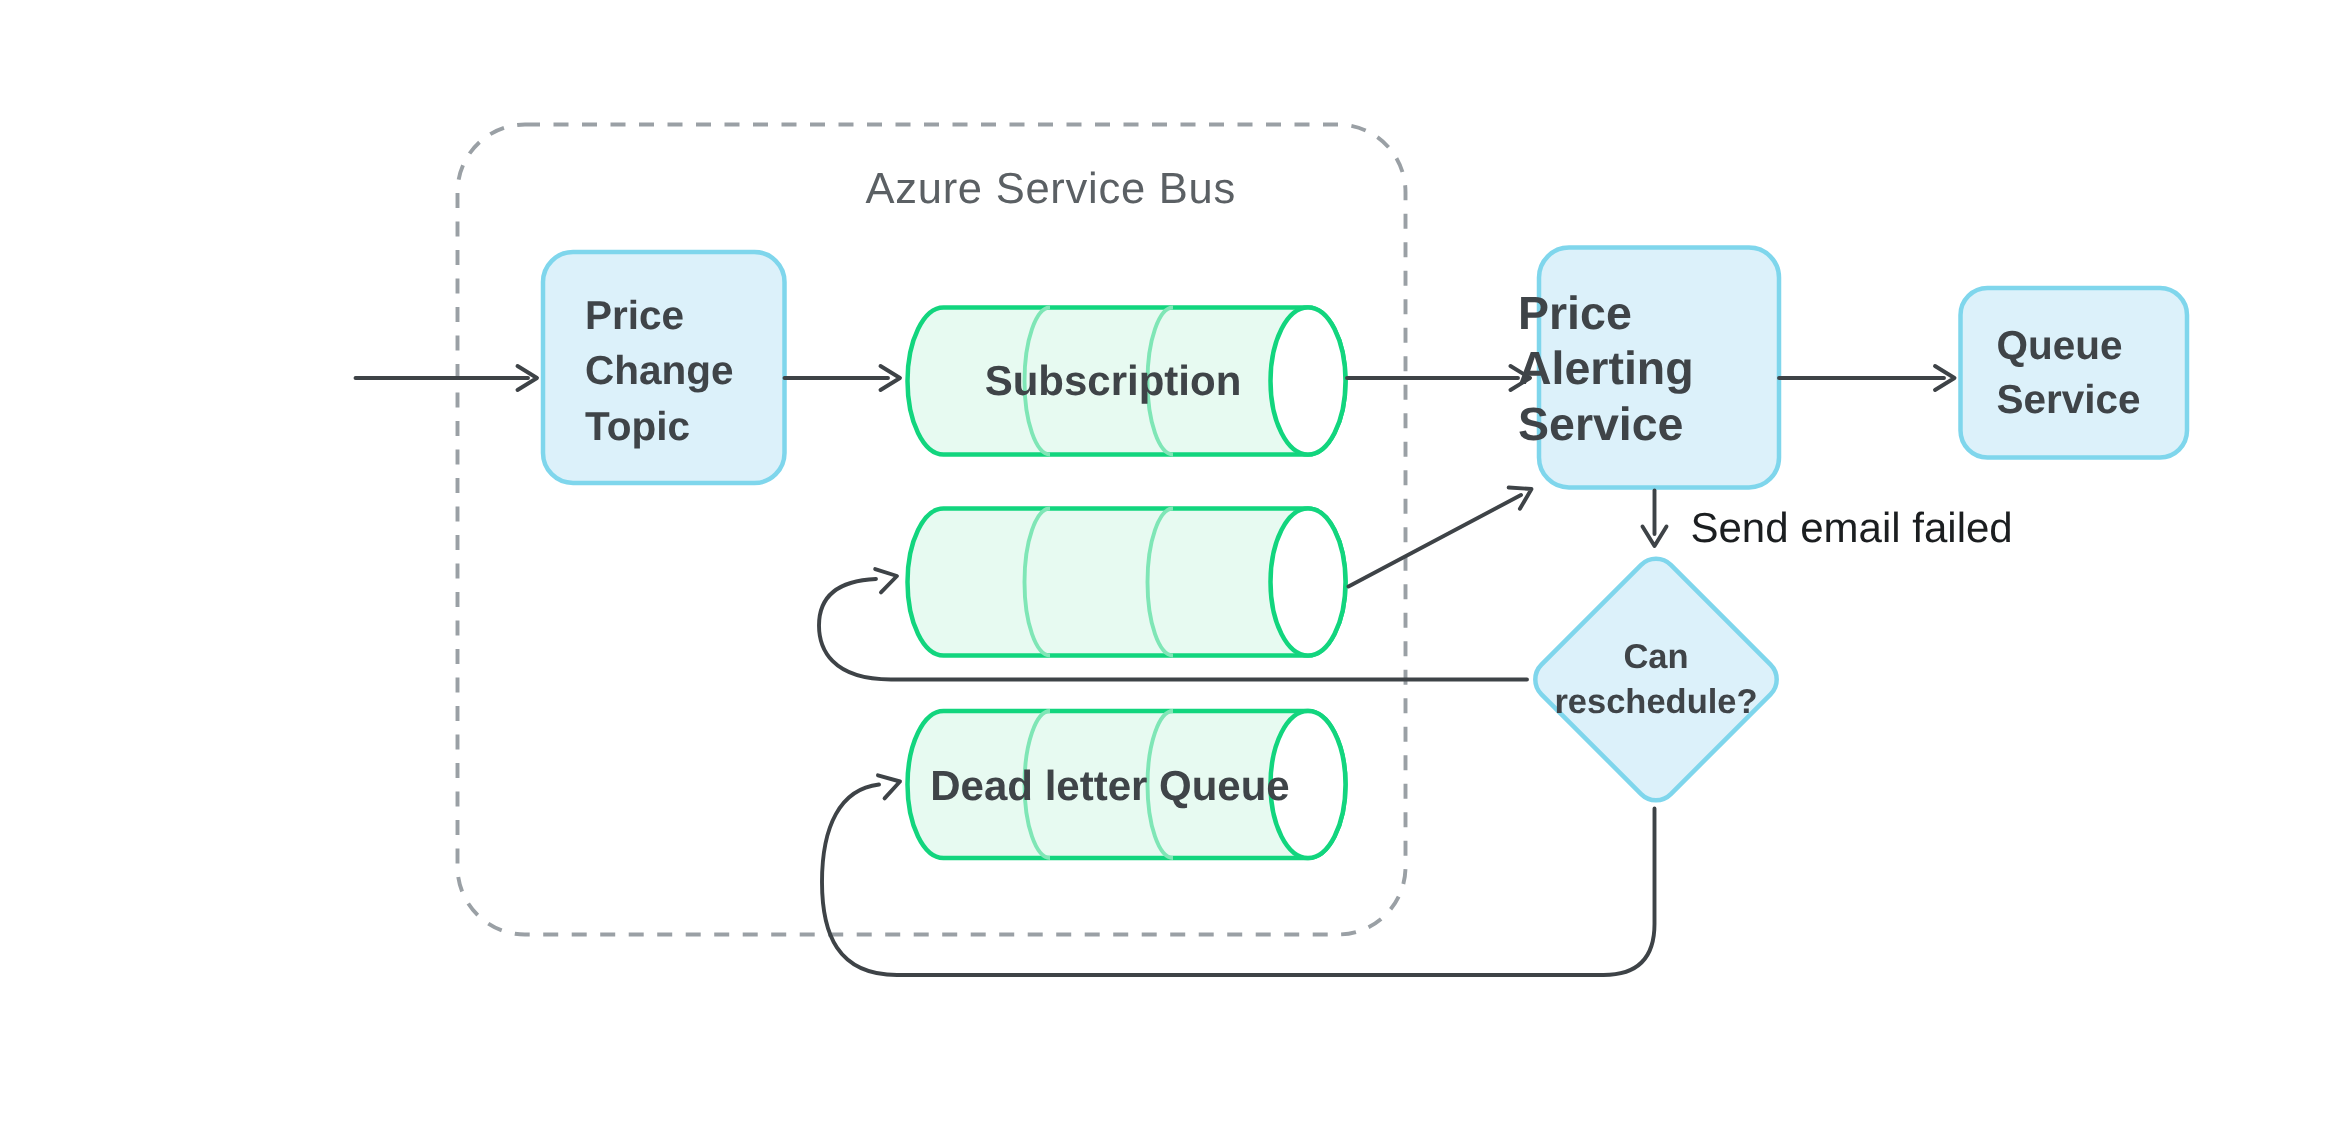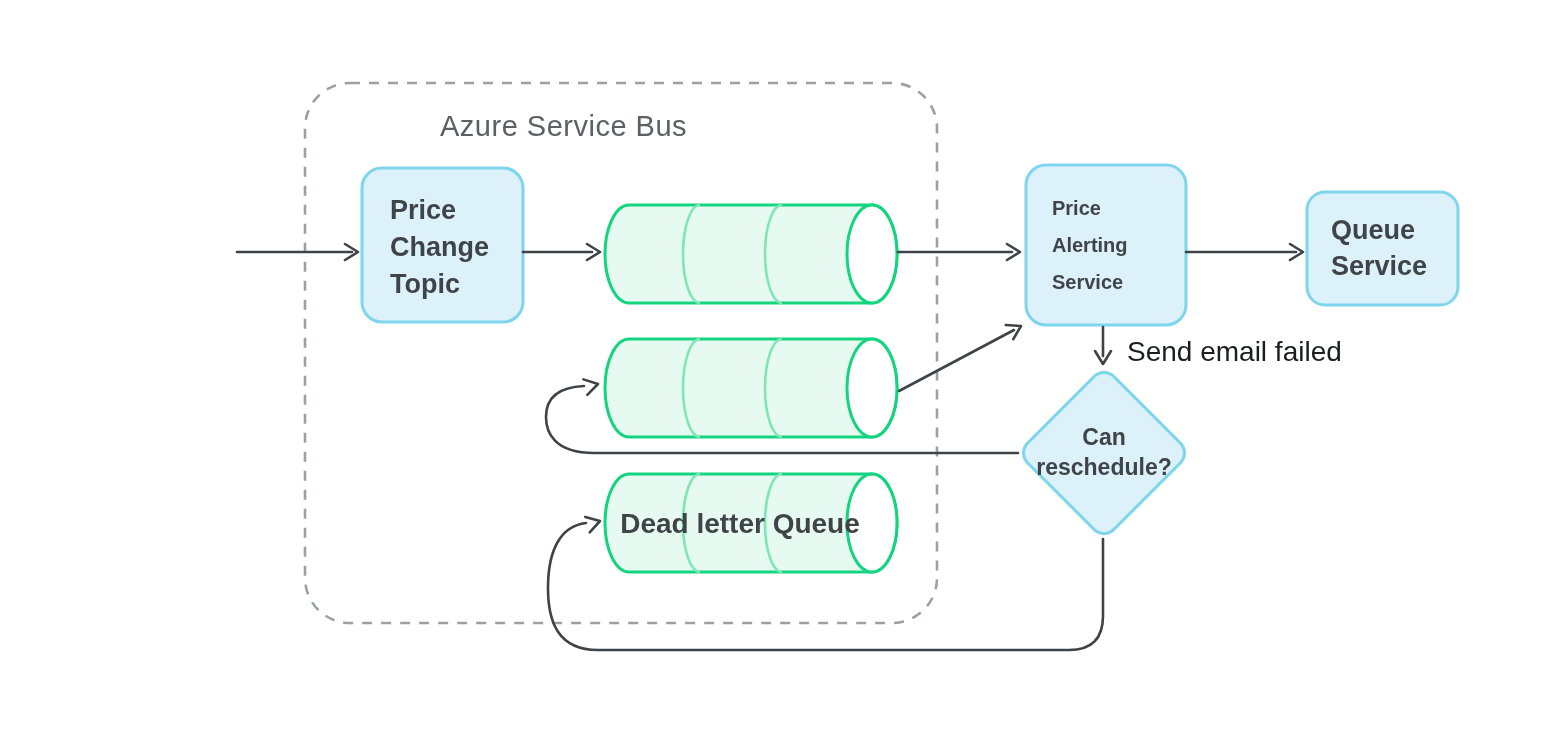--- a/index.html
+++ b/index.html
@@ -13,27 +13,27 @@
   
   .boundary{fill:none;stroke:var(--dashed-color,#9aa0a5);stroke-width:2.6;stroke-dasharray:10 9;}
   .blue-node{fill:var(--blue-fill,#dcf1fa);stroke:var(--blue-border,#7fd6ec);stroke-width:3;}
   .cyl-body{fill:var(--green-fill,#e7faf1);stroke:var(--green-stroke,#12d57e);stroke-width:3;stroke-linejoin:round;}
   .cyl-ring{fill:none;stroke:var(--green-ring,#7fe6b6);stroke-width:2.6;}
   .cyl-face{fill:#ffffff;stroke:var(--green-stroke,#12d57e);stroke-width:3;}
   .edge{fill:none;stroke:var(--line-color,#3e4347);stroke-width:2.6;stroke-linecap:round;stroke-linejoin:round;}
   
   .label{position:absolute;color:var(--text-dark,#3f4448);font-weight:700;line-height:1.25;}
   .lbl-market{left:73px;top:207px;width:150px;text-align:center;font-size:35px;line-height:43px;}
-  .lbl-bus{left:440px;top:108px;width:360px;text-align:left;font-size:29px;font-weight:400;
+  .lbl-bus{left:464px;top:108px;width:360px;text-align:right;font-size:29px;font-weight:400;
            color:var(--text-gray,#5b6064);letter-spacing:0.5px;}
   .lbl-topic{left:390px;top:192px;width:125px;font-size:27px;line-height:37px;}
   .lbl-sub{left:612px;top:236px;width:260px;text-align:center;font-size:28px;}
   .lbl-retry{left:610px;top:371px;width:260px;text-align:center;font-size:28px;}
   .lbl-dead{left:602px;top:506px;width:276px;text-align:center;font-size:28px;}
-  .lbl-alerting{left:1052px;top:190px;width:125px;font-size:20px;line-height:37px;}
+  .lbl-alerting{left:1012px;top:190px;width:125px;font-size:31px;line-height:37px;}
   .lbl-email{left:1331px;top:212px;width:112px;font-size:27px;line-height:36px;}
   .lbl-send{left:1127px;top:334px;font-size:28px;font-weight:400;color:var(--text-black,#1b1e20);white-space:nowrap;text-align:center;}
   .lbl-can{left:1024px;top:422px;width:160px;text-align:center;font-size:23px;line-height:30px;}
 </style>
 </head>
 <body>
 
 <div class="canvas">
 
   <svg class="shapes" width="1560" height="750" viewBox="0 0 1560 750">
@@ -95,19 +95,20 @@
       <path class="edge" d="M -13 -8 L 0 0 L -13 8" transform="translate(598,384) rotate(-14)"></path>
     </g>
     <g>
       <path class="edge" d="M 1103 539 V 616 Q 1103 650 1069 650 H 598 C 558 650 548 622 548 588 C 548 551 560 526 586 523"></path>
       <path class="edge" d="M -13 -8 L 0 0 L -13 8" transform="translate(600,521) rotate(-16)"></path>
     </g>
   </svg>
 
   <div class="label lbl-bus">Azure Service Bus</div>
   <div class="label lbl-topic">Price Change Topic</div>
+  <div class="label lbl-sub">Subscription</div>
   <div class="label lbl-dead">Dead letter Queue</div>
   <div class="label lbl-alerting">Price Alerting Service</div>
   <div class="label lbl-email">Queue Service</div>
   <div class="label lbl-send">Send email failed</div>
   <div class="label lbl-can">Can reschedule?</div>
 
 </div>
 
 </body></html>

